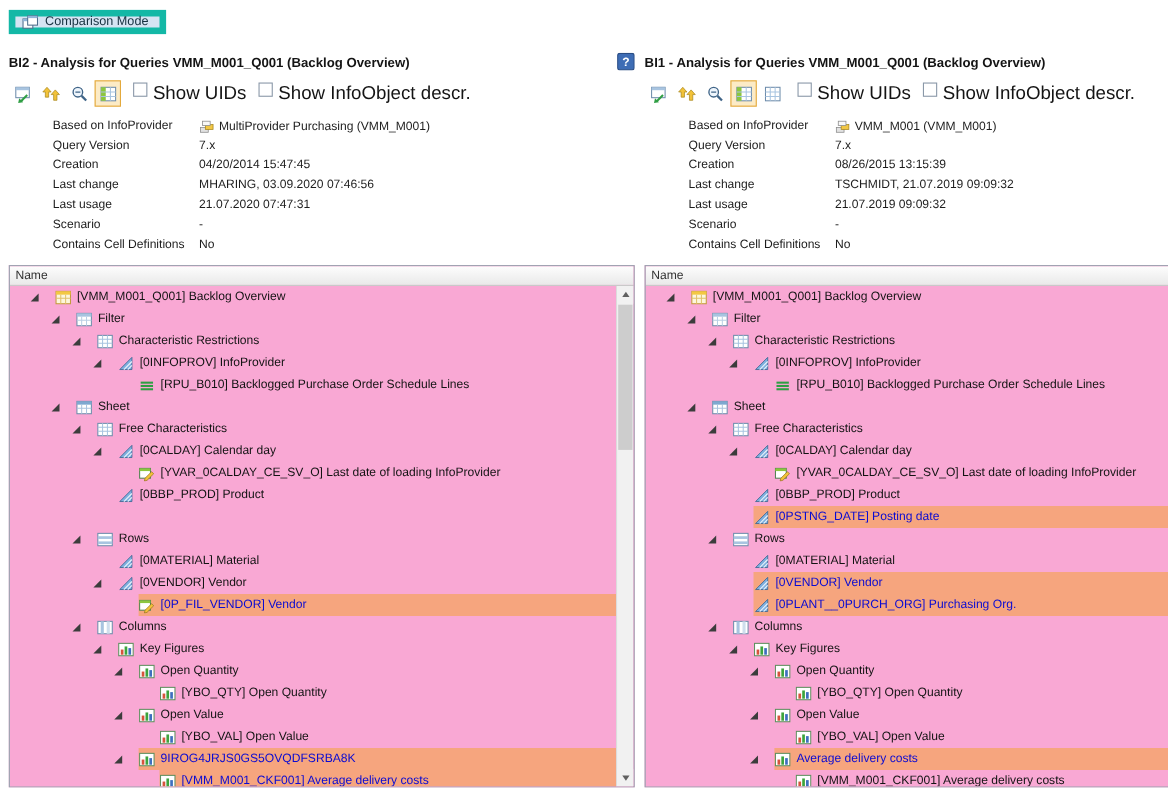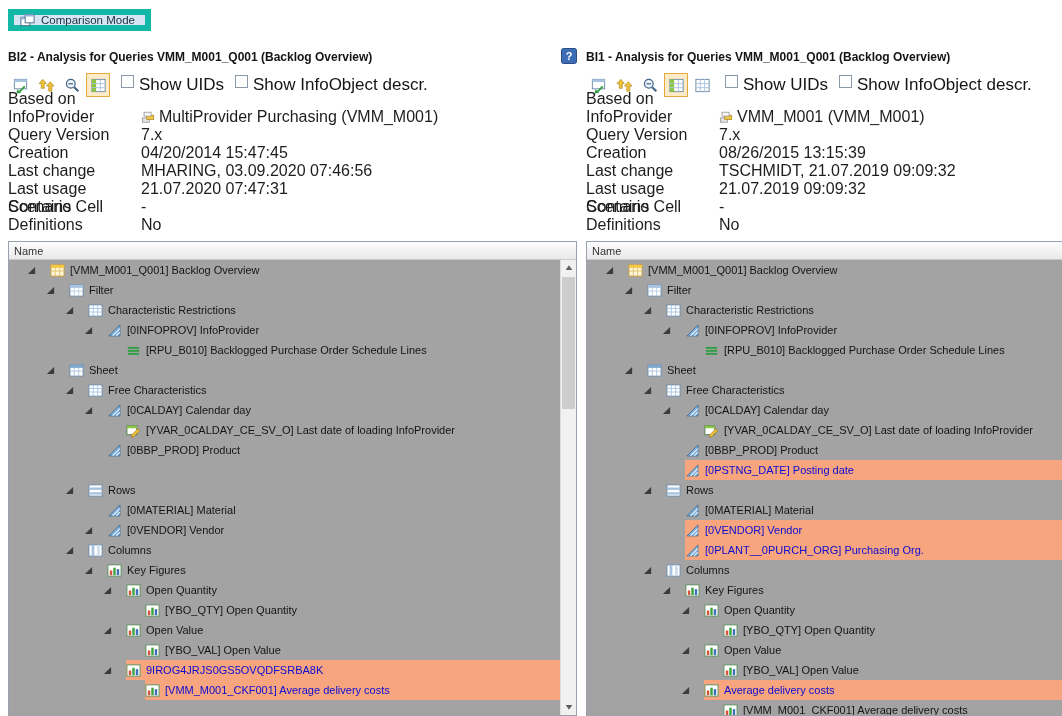--- a/index.html
+++ b/index.html
@@ -19,26 +19,26 @@
   .help { width:16px; height:16px; cursor:pointer; flex:none; }
   .help svg { width:16px; height:16px; display:block; }
   .ptoolbar { display:flex; align-items:center; margin-top:9px; gap:2px; height:24px; flex:none; }
   .tbtn { width:24px; height:24px; display:flex; align-items:center; justify-content:center;
           border:1px solid transparent; cursor:pointer; }
   .tbtn svg { width:17px; height:17px; display:block; }
   .tbtn.selected { border:1px solid var(--selBorder); background:var(--selBg); }
   .cb { display:inline-flex; align-items:flex-start; gap:5px; margin-left:9px; font-size:17px; color:#141414; cursor:pointer; }
   .cb .box { width:13px; height:13px; background:#fff; border:1px solid #8a98a8; flex:none; }
   .pinfo { margin-top:11px; flex:none; }
-  .inforow { display:flex; height:18px; align-items:flex-end; font-size:16px; color:#1d1d1d; }
+  .inforow { display:flex; height:18px; align-items:flex-start; font-size:11px; color:#1d1d1d;margin-left:40px; }
   .ilabel { width:133px; flex:none; }
   .ival { display:flex; align-items:center; gap:4px; }
   .ival svg { width:14px; height:14px; display:block; }
   .tree { margin-top:7px; border:1px solid #98a2ae; flex:1; min-height:0; display:flex; flex-direction:column;
-          overflow:hidden; background:#a3a3a3; }
+          overflow:hidden; background:#f9a8d4; }
   .thead { height:18px; flex:none; background:linear-gradient(#fdfdfd,#e9e9e9); border-bottom:1px solid #c9c9c9;
            font-size:11px; color:#333; padding-left:5px; display:flex; align-items:center; }
   .tbody-wrap { flex:1; display:flex; min-height:0; overflow:hidden; }
   .tbody { flex:1; min-width:0; overflow:hidden; }
   .trow { height:20px; display:flex; align-items:center; font-size:11px; white-space:nowrap;gap:12px; }
   .tindent { flex:none; height:1px; }
   .texp { width:13px; flex:none; display:flex; align-items:center; justify-content:center; }
   .texp svg { width:9px; height:9px; display:block; }
   .tcontent { display:flex; align-items:center; gap:5px; flex:1; min-width:0; height:20px; }
   .tcontent.hl { background:var(--hl); }
@@ -392,20 +392,34 @@
                 <span class="ticon">
                   <svg viewBox="0 0 16 16">
                     <polygon points="2,13.8 13.8,13.8 13.8,2" fill="#7fb0df" stroke="#39648f" stroke-width="0.8"></polygon>
                     <path d="M6,13.8 L13.8,6 M9.8,13.8 L13.8,9.8" stroke="#e8f1f9" stroke-width="1.1" fill="none"></path>
                   </svg>
                 </span>
                 <span class="tlabel">[0VENDOR] Vendor</span>
               </span>
             </div>
             <div class="trow">
+              <span class="tindent" style="width: 80px;"></span>
+              <span class="texp"></span>
+              <span class="tcontent hl">
+                <span class="ticon">
+                  <svg viewBox="0 0 16 16">
+                    <rect x="1" y="3" width="10.5" height="9.5" fill="#fff" stroke="#4f7f4f"></rect>
+                    <rect x="1" y="3" width="10.5" height="2.6" fill="#8cc63f"></rect>
+                    <path d="M6.2,12.6 L12.6,6.2 L14.6,8.2 L8.2,14.6 L5.6,15.2 Z" fill="#f2c238" stroke="#96721e" stroke-width="0.7"></path>
+                  </svg>
+                </span>
+                <span class="tlabel">[0P_FIL_VENDOR] Vendor</span>
+              </span>
+            </div>
+            <div class="trow">
               <span class="tindent" style="width: 42px;"></span>
               <span class="texp">
                 <svg viewBox="0 0 10 10">
                   <polygon points="9,1 9,9 1,9" fill="#3c3c3c"></polygon>
                 </svg>
               </span>
               <span class="tcontent">
                 <span class="ticon">
                   <svg viewBox="0 0 16 16">
                     <rect x="1" y="2" width="14" height="12" fill="#fff" stroke="#6d8cab"></rect>

